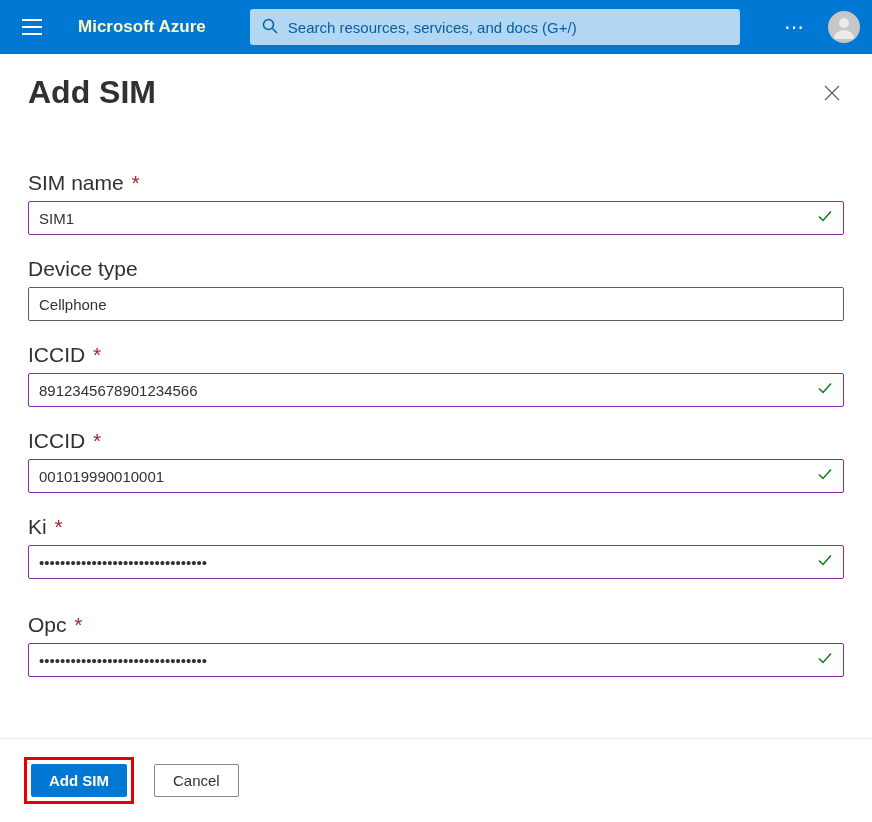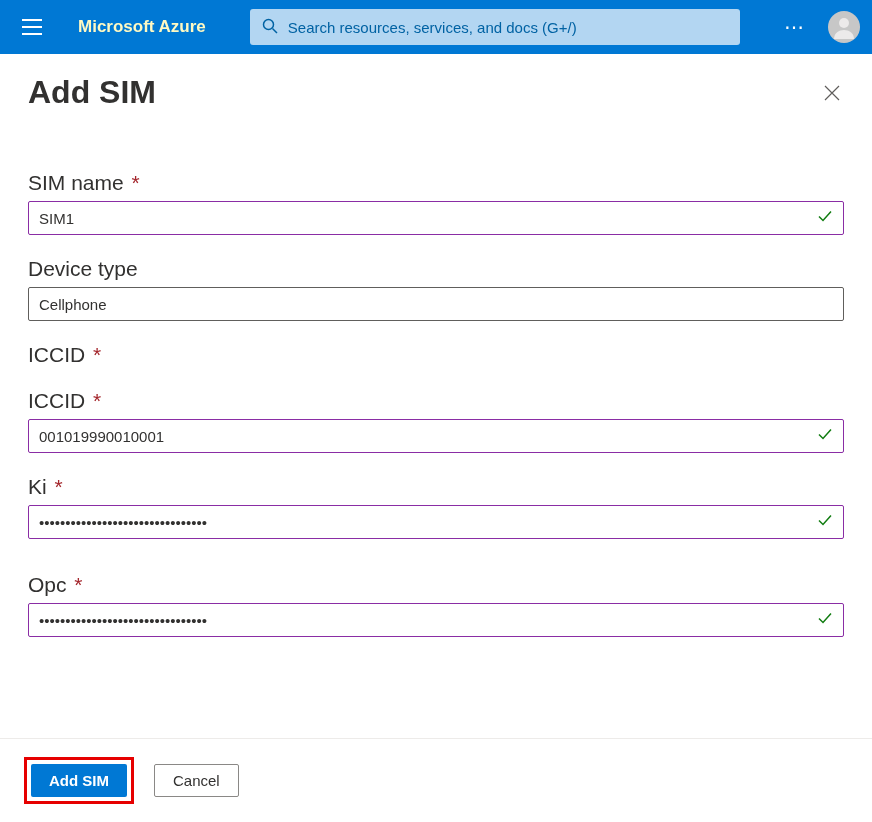--- a/index.html
+++ b/index.html
@@ -220,20 +220,28 @@
 
   <div class="form-group">
     <label>Device type</label>
     <div class="input-wrap plain">
       <input type="text" value="Cellphone" style="">
     </div>
   </div>
 
   <div class="form-group">
     <label><span>ICCID</span> <span class="req">*</span></label>
+    <div class="input-wrap">
+      <input type="text" value="8912345678901234566" style="">
+      <span class="check-icon">
+        <svg width="16" height="16" viewBox="0 0 16 16">
+            <path d="M2 8l4 4 8-9" stroke="#107c10" stroke-width="1.5" fill="none"></path>
+          </svg>
+      </span>
+    </div>
   </div>
 
   <div class="form-group">
     <label><span>ICCID</span> <span class="req">*</span></label>
     <div class="input-wrap">
       <input type="text" value="001019990010001" style="">
       <span class="check-icon">
         <svg width="16" height="16" viewBox="0 0 16 16">
             <path d="M2 8l4 4 8-9" stroke="#107c10" stroke-width="1.5" fill="none"></path>
           </svg>

